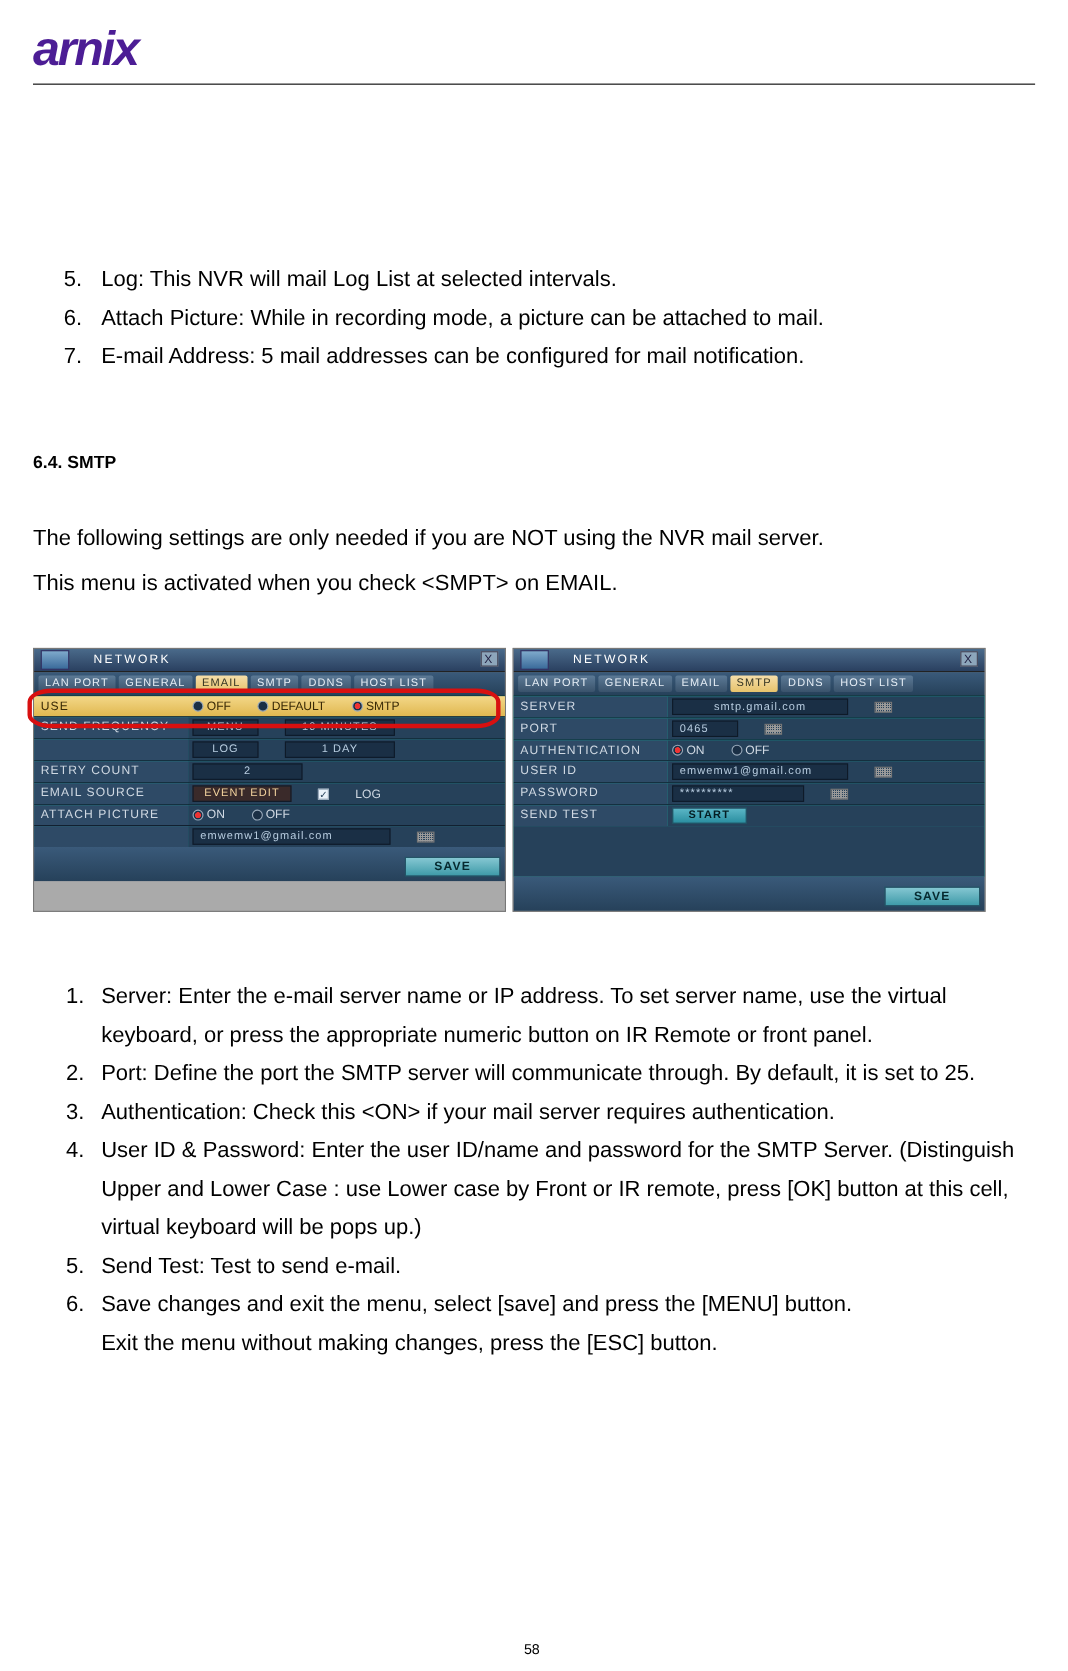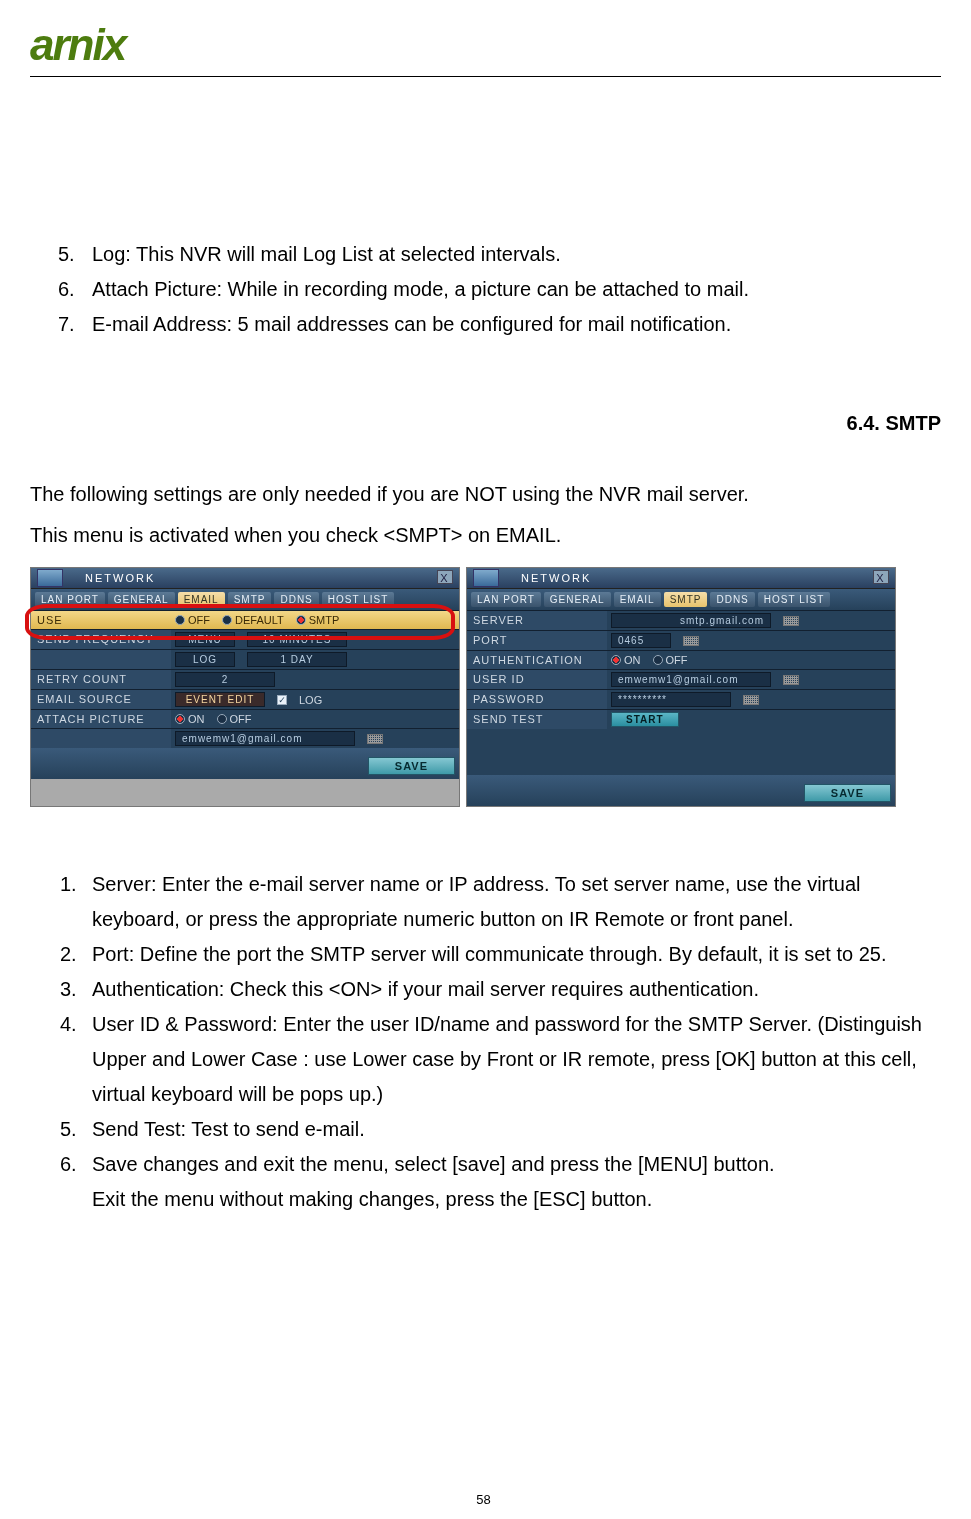--- a/index.html
+++ b/index.html
@@ -1,36 +1,36 @@
 <!DOCTYPE html>
 <html><head>
 <meta charset="utf-8">
 <style>
   * { box-sizing: border-box; margin: 0; padding: 0; }
   body { width: 971px; height: 1519px; background: #fff; font-family: Arial, Helvetica, sans-serif; color: #000; position: relative; font-size: 20px; }
   .page { padding: 20px 30px 0 30px; }
-  .logo { font-size: 44px; font-weight: bold; color: #4d7c0f; letter-spacing: -2px; margin-bottom: 6px; font-style: italic; }
+  .logo { font-size: 44px; font-weight: bold; color: #4c1d95; letter-spacing: -2px; margin-bottom: 6px; font-style: italic; }
   .hr { border: none; border-top: 1.5px solid #000; margin-bottom: 160px; }
   .list-top { margin-left: 28px; line-height: 1.75; font-size: 20px; }
   .list-top .row { display: flex; gap: 12px; }
   .list-top .num { width: 22px; }
-  .section-title { margin-top: 70px; font-size: 20px; font-weight: bold; margin-bottom: 42px; text-align: right; }
+  .section-title { margin-top: 70px; font-size: 16px; font-weight: bold; margin-bottom: 42px; }
   .para { line-height: 1.75; font-size: 20px; margin-bottom: 6px; }
   .figures { display: flex; gap: 6px; margin-top: 14px; margin-bottom: 60px; }
-  .panel { width: 430px; border: 1px solid #777; background: #aaa; position: relative; }
+  .panel { width: 430px; border: 1px solid #777; background: #aaa; position: relative; margin-top: 27px; }
   .titlebar { background: linear-gradient(#4a6a8a, #2a4060); color: #fff; font-size: 11px; letter-spacing: 2px; padding: 4px 26px 4px 54px; border-bottom: 1px solid #222; position: relative; }
   .titlebar .close { position: absolute; right: 6px; top: 2px; width: 16px; height: 14px; background: #8da6bb; color: #224; font-size: 11px; text-align: center; line-height: 14px; border: 1px solid #445; }
   .titlebar .ico { position: absolute; left: 6px; top: 1px; width: 26px; height: 18px; background: linear-gradient(#7faacc,#3a6a9a); border: 1px solid #336; }
   .tabs { background: linear-gradient(#3a5a7a,#26415a); padding: 3px 4px; display: flex; gap: 3px; }
   .tab { background: linear-gradient(#5c7a96,#3a536c); color: #e6eef6; font-size: 10px; padding: 2px 6px; border-radius: 2px; letter-spacing: 1px; }
   .tab.active { background: linear-gradient(#f5deaa,#e7c36c); color: #332; }
   .rows { background: #14b8a6; }
   .ro { display: flex; font-size: 11px; color: #cfd8e2; border-top: 1px solid #122030; }
   .ro .lbl { width: 140px; padding: 3px 6px; background: #2e4a66; letter-spacing: 1px; }
-  .ro .val { flex: 1; padding: 2px 4px; background: #26415a; display: flex; align-items: center; gap: 12px; }
+  .ro .val { flex: 1; padding: 2px 4px; background: #26415a; display: flex; align-items: center; gap: 24px; }
   .fld { background: #1a2f45; color: #b8cde0; padding: 1px 6px; font-size: 10px; border: 1px solid #0e1a28; min-width: 100px; text-align: center; letter-spacing: 1px; }
   .radio { display: inline-flex; align-items: center; gap: 3px; color: #cfd8e2; }
   .radio .dot { width: 10px; height: 10px; border-radius: 50%; border: 1px solid #9ab; background: #1a2f45; display: inline-block; }
   .radio.sel .dot { background: radial-gradient(circle at 50% 50%, #e33 0 45%, #1a2f45 50%); }
   .savebar { background: linear-gradient(#3a5a7a,#26415a); padding: 4px; text-align: right; }
   .savebtn { display: inline-block; background: linear-gradient(#85c7d2,#3e9aa8); color: #062a30; font-size: 11px; font-weight: bold; padding: 2px 26px; border: 1px solid #256; letter-spacing: 1px; }
   .startbtn { display: inline-block; background: linear-gradient(#5bb6c6,#2a8ea0); color: #041d22; font-size: 10px; font-weight: bold; padding: 1px 14px; border: 1px solid #256; letter-spacing: 1px; }
   .hl { position: absolute; border: 4px solid #d81010; border-radius: 22px/12px; pointer-events: none; }
   .highlight-row { background: linear-gradient(#f3d788,#e0b850) !important; }
   .highlight-row .lbl { background: linear-gradient(#f3d788,#e0b850); color: #3a2a06; }
@@ -171,21 +171,21 @@
         <span class="tab">GENERAL</span>
         <span class="tab">EMAIL</span>
         <span class="tab active">SMTP</span>
         <span class="tab">DDNS</span>
         <span class="tab">HOST LIST</span>
       </div>
       <div class="rows">
         <div class="ro">
           <div class="lbl">SERVER</div>
           <div class="val">
-              <span class="fld" style="min-width:160px;text-align:right">smtp.gmail.com</span>
+              <span class="fld" style="min-width:160px;text-align:center">smtp.gmail.com</span>
               <span class="kbico"></span>
             </div>
         </div>
         <div class="ro">
           <div class="lbl">PORT</div>
           <div class="val">
               <span class="fld" style="min-width:60px;text-align:left">0465</span>
               <span class="kbico"></span>
             </div>
         </div>

